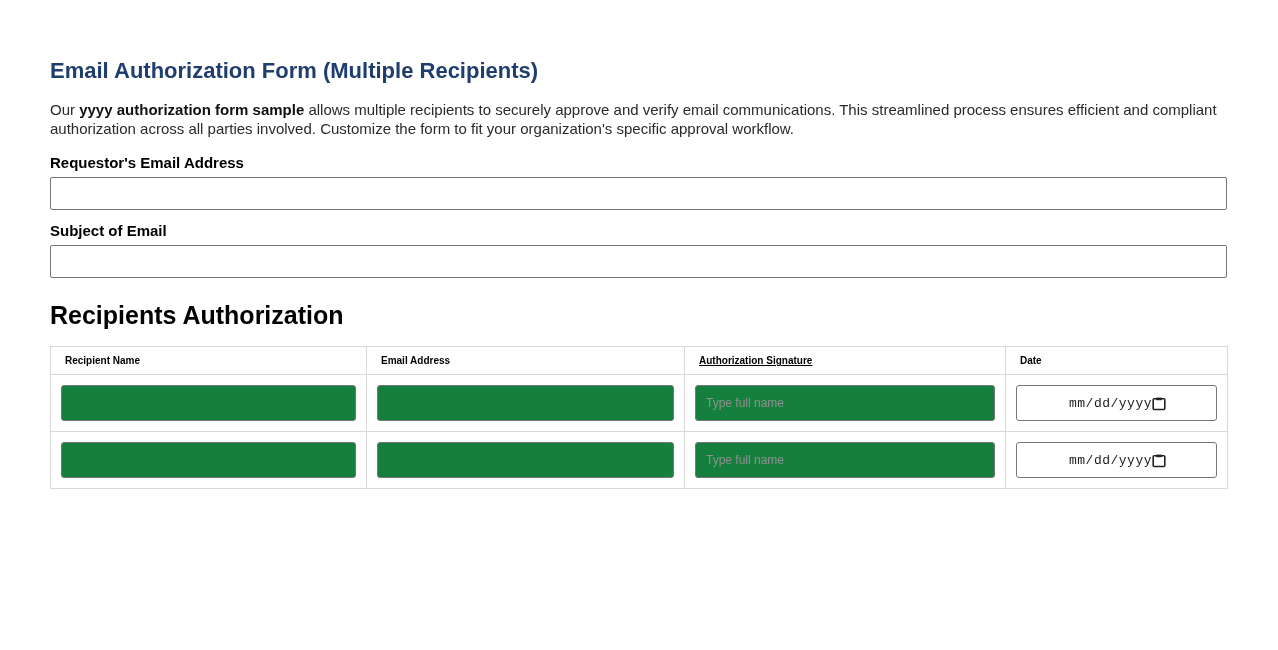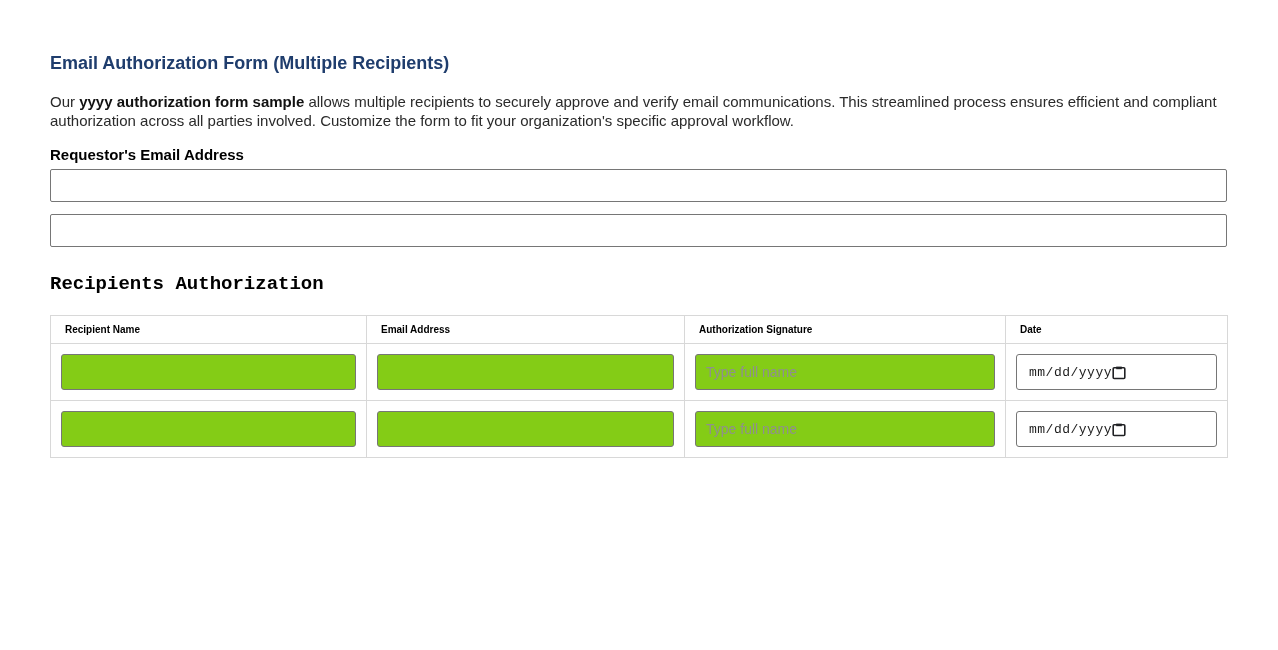--- a/index.html
+++ b/index.html
@@ -17,22 +17,22 @@
     margin: 0; padding: 0;
     width: 1278px; height: 650px;
     overflow: hidden;
     background: var(--page-bg);
     font-family: "Liberation Sans", sans-serif;
     color: var(--body-text);
   }
   .container { padding: 50px 51px 0 50px; }
 
   .page-title {
-    margin: 0 0 17px 0;
-    font-size: 18px;
+    margin: 8px 0 17px 0;
+    font-size: 22px;
     line-height: 26px;
     font-weight: bold;
     color: var(--title-color);
   }
   .intro {
     margin: 0 0 16px 0;
     font-size: 15px;
     line-height: 18.5px;
     color: var(--body-text);
   }
@@ -65,25 +65,24 @@
     border-radius: 2px;
     padding: 6px 8px;
     font-size: 15px;
     font-family: "Liberation Sans", sans-serif;
     resize: both;
     background: #fff;
   }
 
   .section-title {
     margin: 27px 0 20px 0;
-    font-size: 19px;
+    font-size: 25px;
     line-height: 21px;
     font-weight: bold;
     color: var(--label-color);
-    font-family: Liberation Mono, monospace;
   }
 
   table.recipients {
     width: 1177px;
     border-collapse: collapse;
     table-layout: fixed;
   }
   table.recipients th, table.recipients td {
     border: 1px solid var(--table-border);
   }
@@ -92,40 +91,40 @@
     font-size: 10px;
     font-weight: bold;
     color: var(--label-color);
     padding: 8px 6px 8px 14px;
     white-space: nowrap;
     overflow: hidden;
   }
   table.recipients td { padding: 10px; }
   .col-name  { width: 316px; }
   .col-email { width: 318px; margin-left: 16px; }
-  .col-sig   { width: 321px; }
+  .col-sig   { width: 321px; text-decoration: underline; }
   .col-date  { width: 222px; }
 
   .cell-input {
     display: block;
     width: 100%;
     height: 36px;
     border: 1px solid var(--input-border);
     border-radius: 3px;
     padding: 0 10px;
-    font-size: 14px;
-    font-family: "Liberation Sans", sans-serif;
-    background: #84cc16;
+    font-size: 12px;
+    font-family: "Liberation Sans", sans-serif;
+    background: #15803d;
   }
   ::placeholder { color: var(--placeholder-color); opacity: 1; }
 
   .date-box {
     display: flex;
     align-items: center;
-    justify-content: flex-start;
+    justify-content: center;
     width: 100%;
     height: 36px;
     border: 1px solid var(--input-border);
     border-radius: 3px;
     padding: 0 10px 0 12px;
     background: #fff;
     cursor: default;
   }
   .date-text {
     font-family: "Liberation Mono", "DejaVu Sans Mono", monospace;
@@ -144,20 +143,21 @@
 
   <p class="intro"><span>Our </span><b>yyyy authorization form sample</b><span> allows multiple recipients to securely approve and verify email communications. This streamlined process ensures efficient and compliant authorization across all parties involved. Customize the form to fit your organization's specific approval workflow.</span></p>
 
 
   <div class="field">
     <label class="field-label">Requestor's Email Address</label>
     <input type="text" class="text-input" value="" style="">
   </div>
 
   <div class="field">
+    <label class="field-label">Subject of Email</label>
     <input type="text" class="text-input" value="" style="">
   </div>
 
 
   <h2 class="section-title">Recipients Authorization</h2>
 
   <table class="recipients">
     <thead>
       <tr>
         <th class="col-name">Recipient Name</th>

